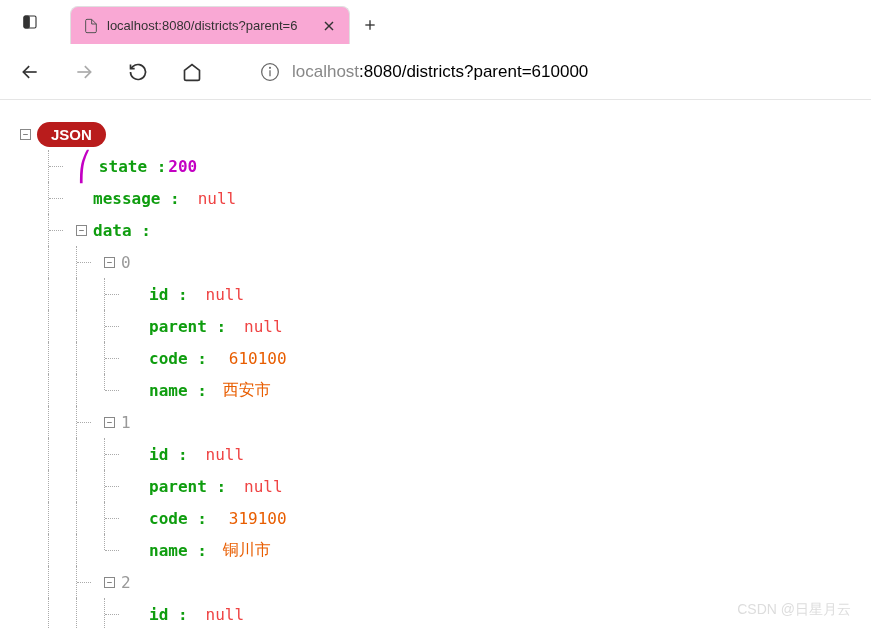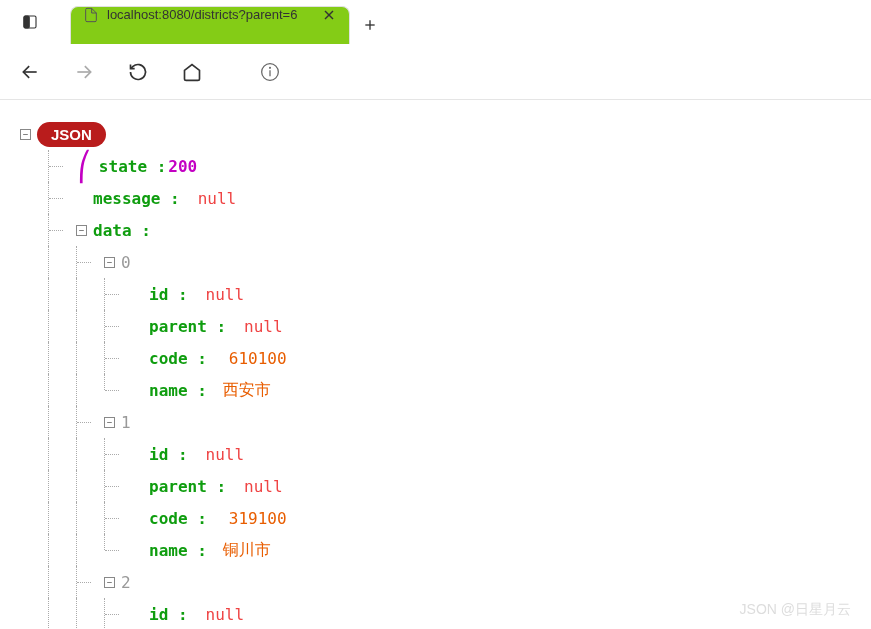--- a/index.html
+++ b/index.html
@@ -1,21 +1,21 @@
 <!DOCTYPE html>
 <html><head>
   <meta charset="utf-8">
   <style>
     * { margin: 0; padding: 0; box-sizing: border-box; }
     body { font-family: "Segoe UI", Arial, sans-serif; background: #fff; width: 871px; height: 629px; overflow: hidden; position: relative; }
     
     .titlebar { height: 44px; background: #fff; display: flex; align-items: flex-end; border-bottom: none; }
     .window-icon { width: 60px; height: 44px; display: flex; align-items: center; justify-content: center; }
     .window-icon svg { width: 18px; height: 18px; }
-    .tab { background: #84cc16; border-top-left-radius: 8px; border-top-right-radius: 8px; height: 38px; display: flex; align-items: flex-start; padding: 0 12px; gap: 8px; min-width: 280px; border: 1px solid #e0e0e0; border-bottom: none; margin-left: 10px; }
+    .tab { background: #f9a8d4; border-top-left-radius: 8px; border-top-right-radius: 8px; height: 38px; display: flex; align-items: center; padding: 0 12px; gap: 8px; min-width: 280px; border: 1px solid #e0e0e0; border-bottom: none; margin-left: 10px; }
     .tab .page-icon { width: 16px; height: 16px; display: flex; align-items: center; justify-content: center; }
     .tab-title { font-size: 13px; color: #333; flex: 1; white-space: nowrap; overflow: hidden; }
     .tab-close { width: 16px; height: 16px; display: flex; align-items: center; justify-content: center; cursor: pointer; }
     .new-tab { width: 40px; height: 38px; display: flex; align-items: center; justify-content: center; cursor: pointer; }
     
     .toolbar { height: 56px; display: flex; align-items: center; padding: 0 12px; gap: 18px; border-bottom: 1px solid #e5e5e5; }
     .nav-btn { width: 36px; height: 36px; display: flex; align-items: center; justify-content: center; cursor: pointer; border-radius: 4px; }
     .nav-btn svg { width: 20px; height: 20px; }
     .nav-btn.disabled svg { stroke: #aaa; }
     .address-bar { flex: 1; height: 36px; display: flex; align-items: center; gap: 12px; padding: 0 12px; margin-left: 20px; }
@@ -109,20 +109,21 @@
       </svg>
   </div>
   <div class="address-bar">
     <span class="info-icon">
       <svg viewBox="0 0 24 24" fill="none" stroke="#666" stroke-width="1.5">
           <circle cx="12" cy="12" r="10"></circle>
           <line x1="12" y1="10" x2="12" y2="17"></line>
           <circle cx="12" cy="7" r="0.5" fill="#666"></circle>
         </svg>
     </span>
+    <span class="url"><span class="dim">localhost</span><span class="host">:8080</span><span class="host">/districts?parent=610000</span></span>
   </div>
 </div>
 
 <div class="content">
 
   <div class="tree-row">
     <span class="toggle">−</span>
     <span class="json-badge">JSON</span>
   </div>
 
@@ -233,13 +234,13 @@
       <span class="guide"></span>
         <span class="guide"></span>
         <span class="guide tee"></span>
       <span class="toggle-space"></span>
       <span class="key">id</span>
       <span class="val-null">null</span>
     </div>
   </div>
 </div>
 
-<div class="watermark">JSON @日星月云</div>
+<div class="watermark">CSDN @日星月云</div>
 
 </body></html>

